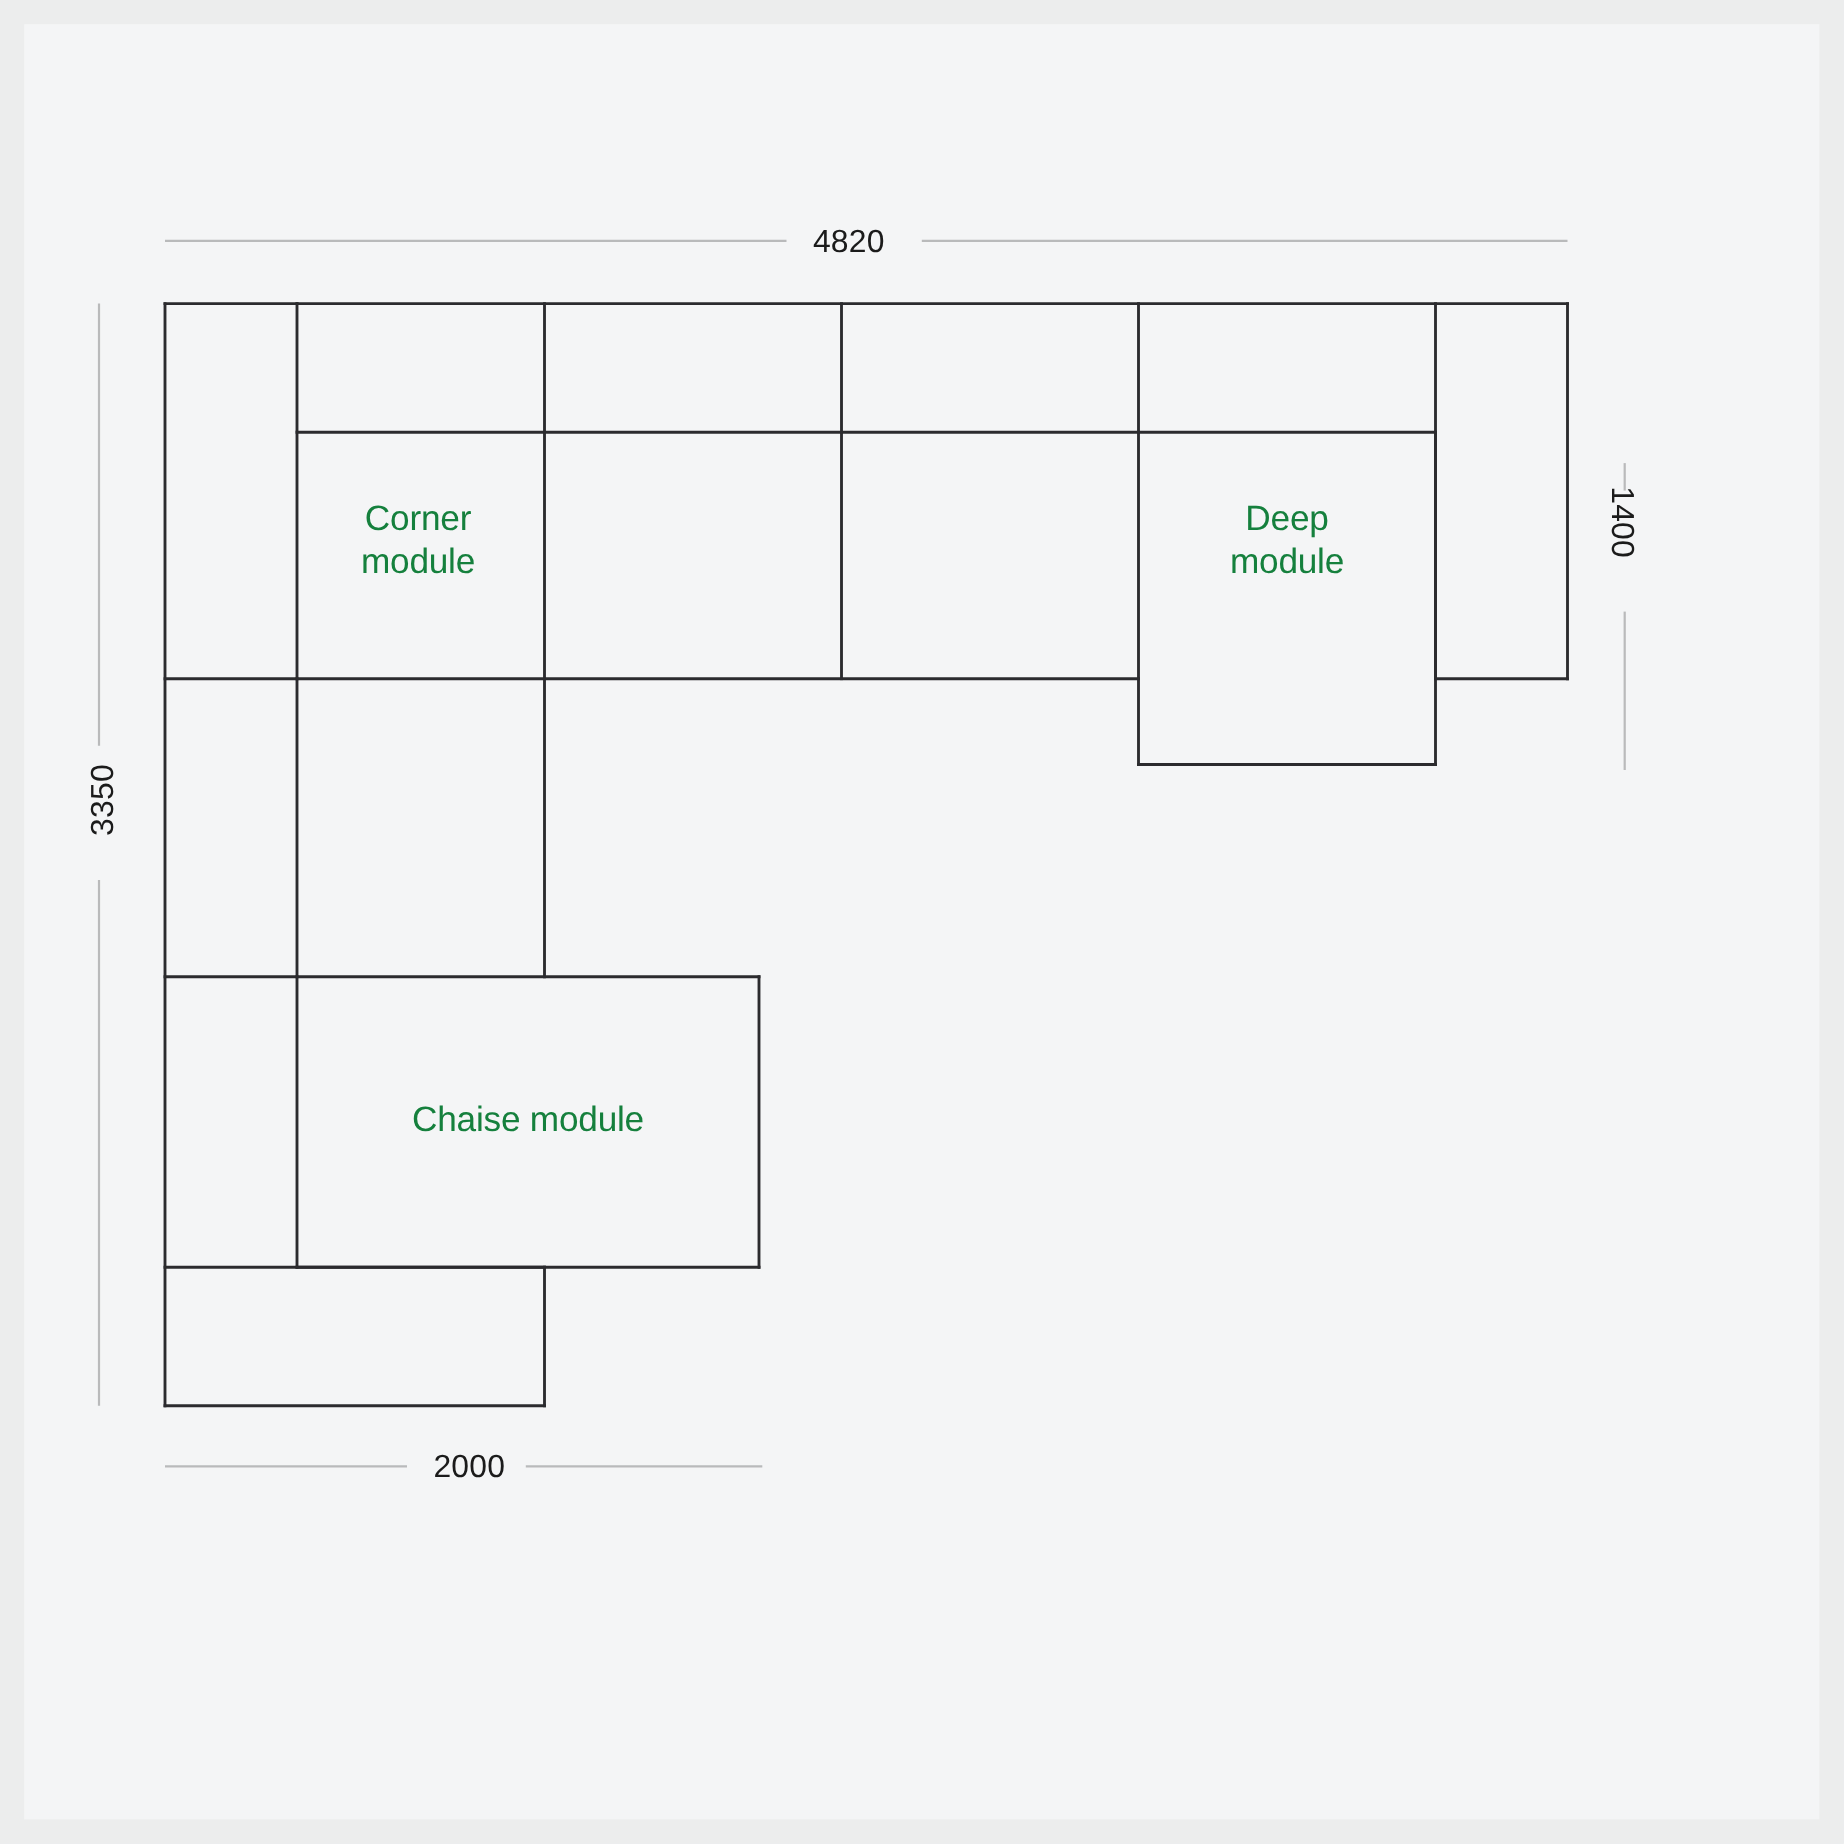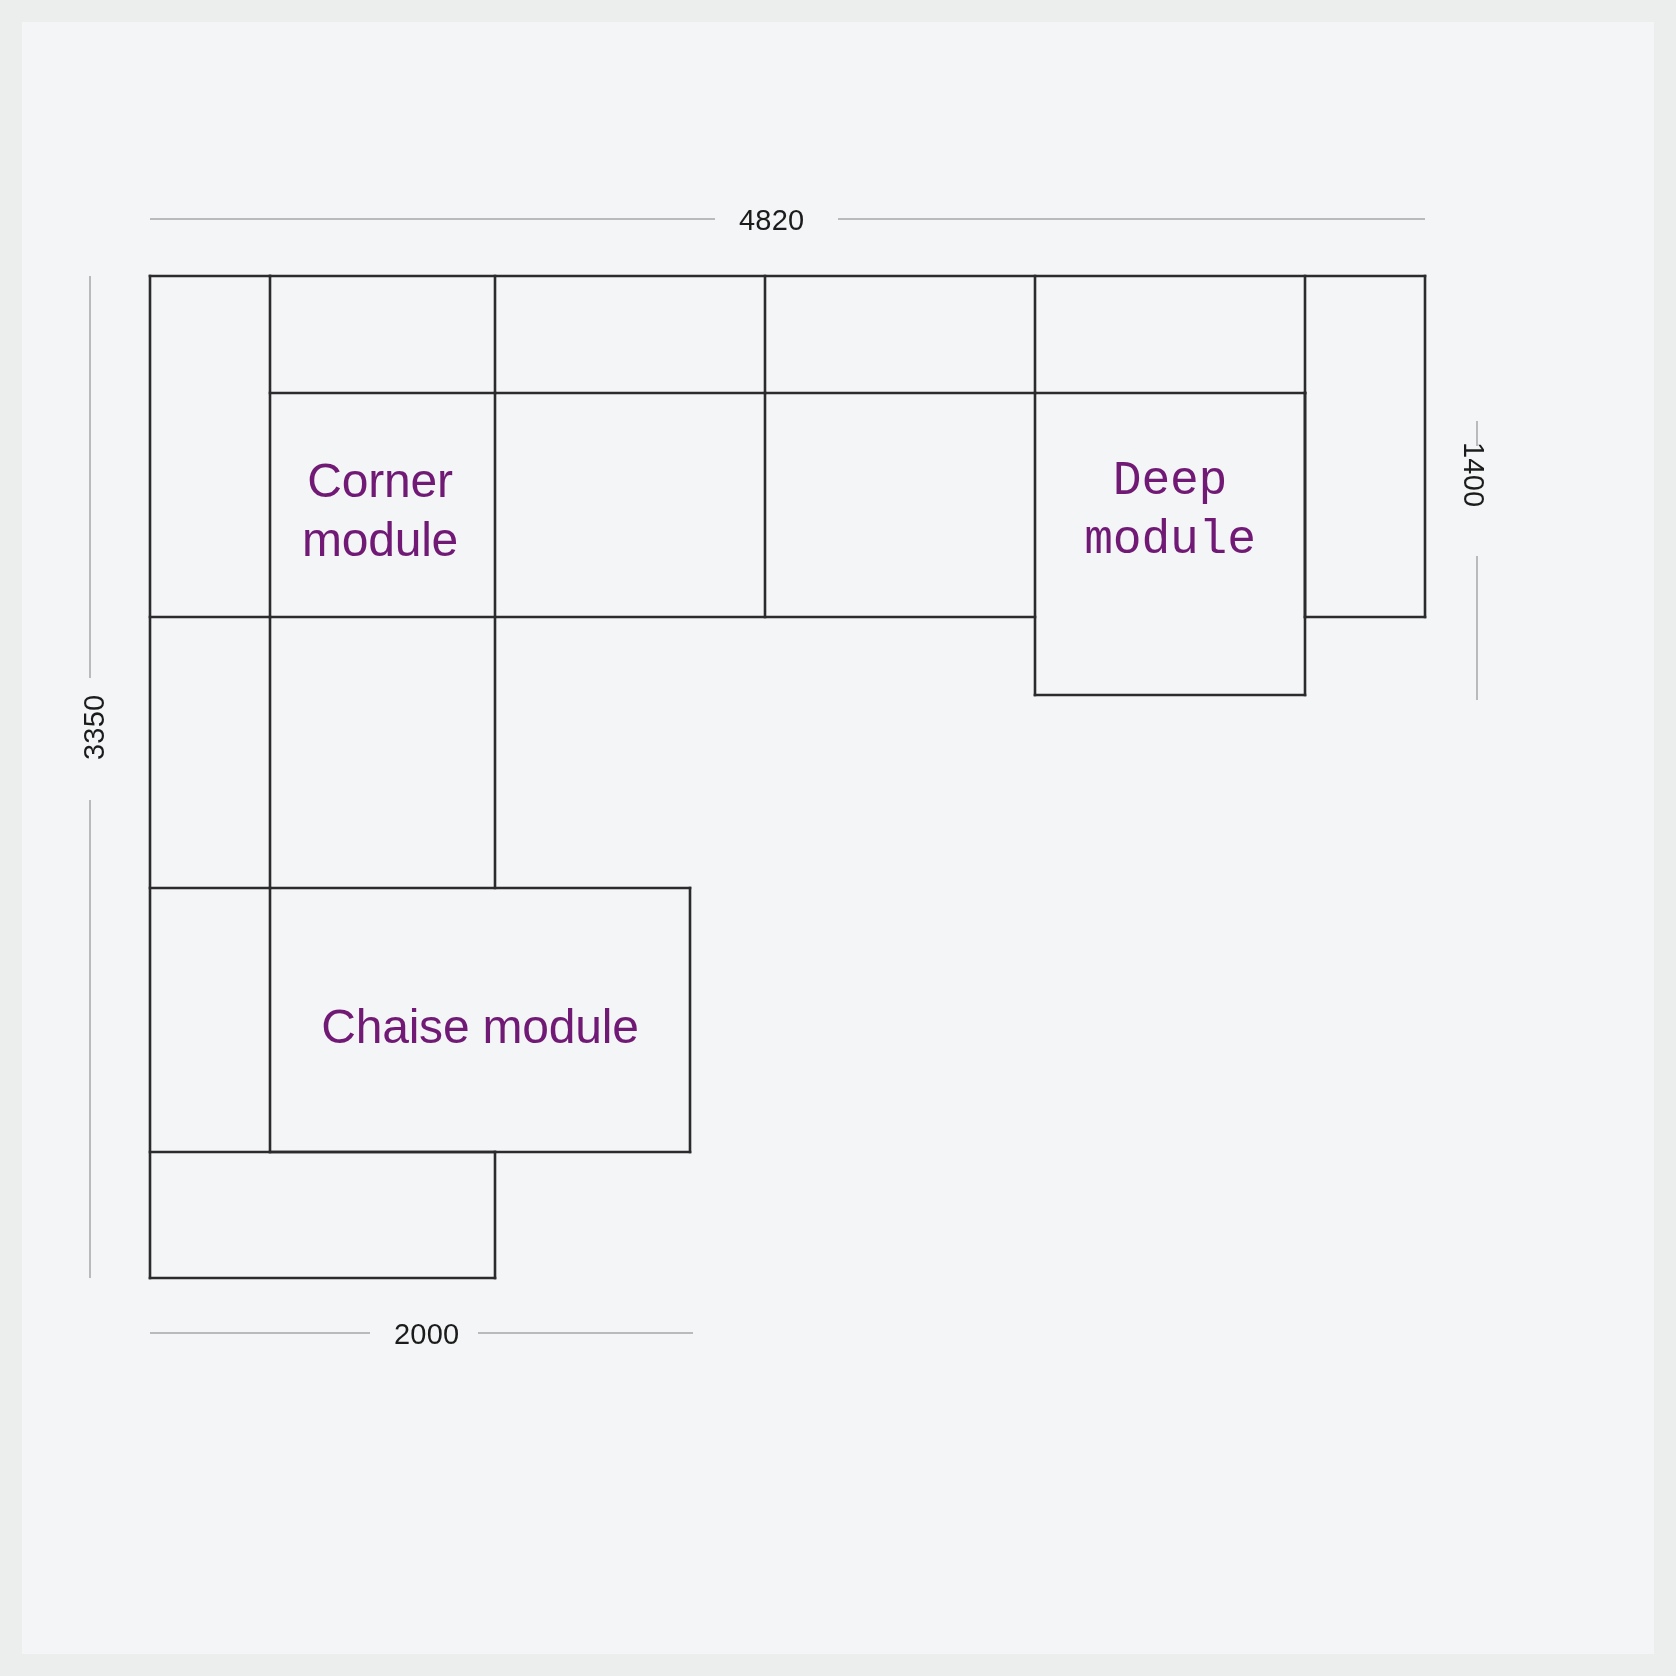--- a/index.html
+++ b/index.html
@@ -31,23 +31,23 @@
     position: absolute;
     left: 0;
     top: 0;
     width: 1676px;
     height: 1676px;
     display: block;
   }
   .module-label {
     position: absolute;
     font-family: "Liberation Sans", sans-serif;
-    font-size: 48px;
+    font-size: 32px;
     line-height: 1.22;
-    color: #701a75;
+    color: #15803d;
     text-align: center;
     white-space: pre-line;
     letter-spacing: -0.2px;
   }
   .dim-label {
     position: absolute;
     font-family: "Liberation Sans", sans-serif;
     font-size: 29px;
     color: #1b1b1b;
     letter-spacing: 0.2px;
@@ -121,21 +121,21 @@
       <path d="M690,888 L690,1152"></path>
       <path d="M270,1152 L690,1152"></path>
 
       <path d="M495,1152 L495,1278"></path>
     </g>
   </svg>
 
   <div class="module-label" style="left:255px; top:452px; width:250px;">Corner
 module</div>
 
-  <div class="module-label" style="left:1045px; top:452px; width:250px;font-family:Liberation Mono, monospace;">Deep
+  <div class="module-label" style="left:1045px; top:452px; width:250px;">Deep
 module</div>
 
   <div class="module-label" style="left:280px; top:998px; width:400px;">Chaise module</div>
 
   <div class="dim-label" style="left:739px; top:204px;">4820</div>
 
   <div class="dim-label rot-left" style="left:78px; top:760px;">3350</div>
 
   <div class="dim-label rot-right" style="left:1490px; top:442px;">1400</div>
 

